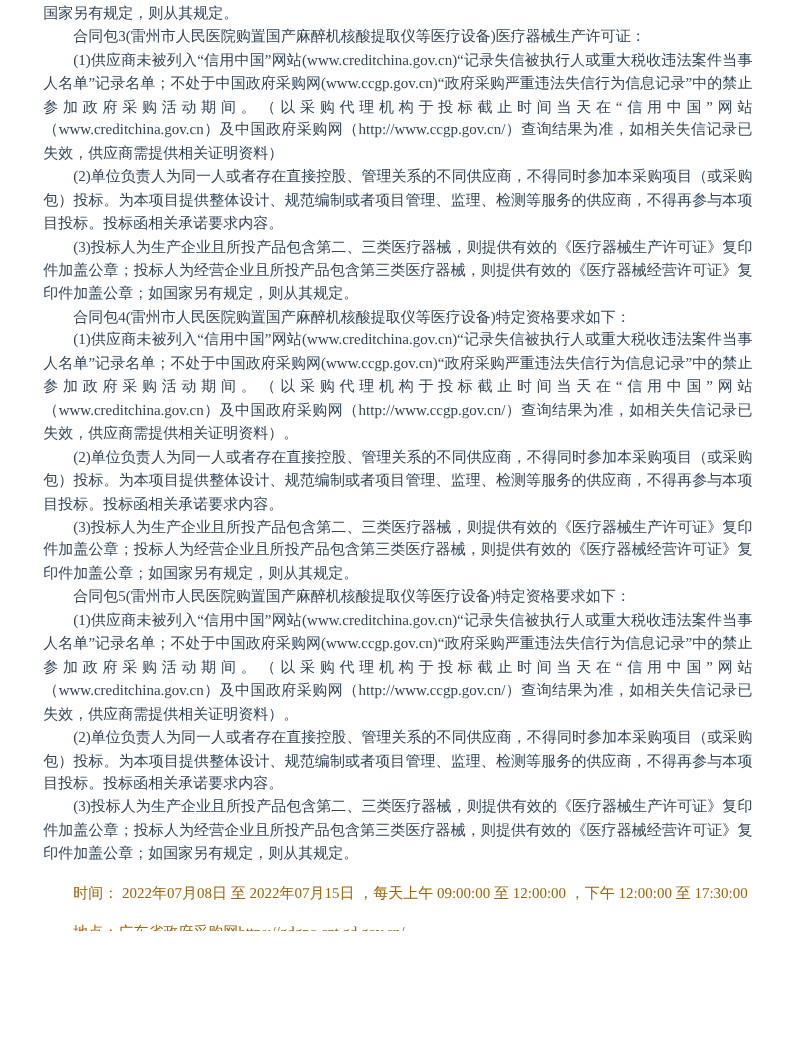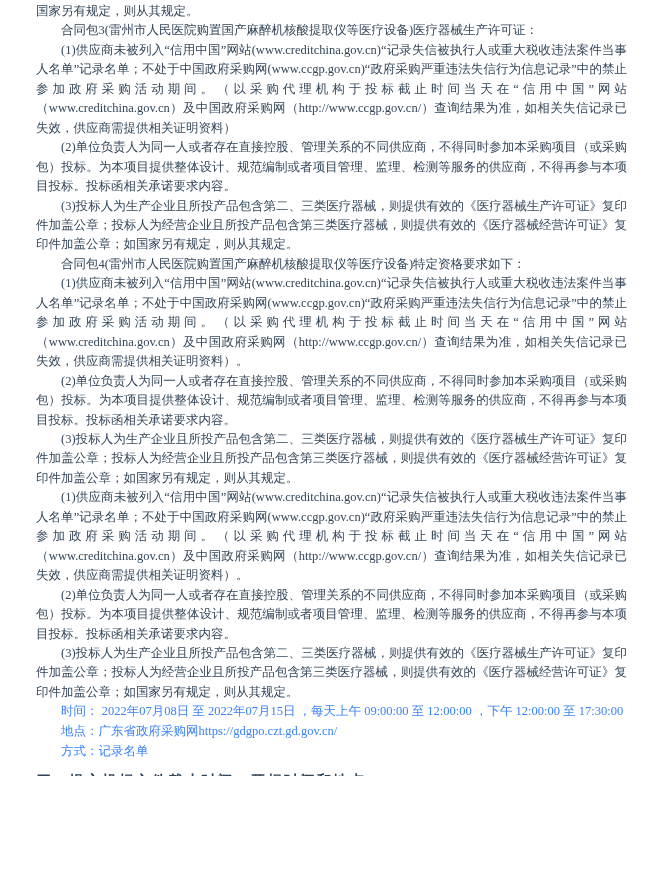--- a/index.html
+++ b/index.html
@@ -19,21 +19,22 @@
     font-size: 12.5px;
     line-height: 19.45px;
     color: #33465a;
   }
   .ind { text-indent: 25px; }
   .j { text-align: justify; }
   .sline {
     font-size: 12.5px;
     line-height: 19.8px;
     white-space: pre;
-    color: #3b82f6;
+    color: #a16207;
+    margin-top: 13px;
   }
   .sline.ind { text-indent: 25px; }
   .section-title {
     font-size: 15px;
     font-weight: 700;
     letter-spacing: 1.5px;
     line-height: 22px;
     margin-top: 8px;
     margin-bottom: 3px;
     color: #2f4457;
@@ -51,20 +52,21 @@
         <p class="clause ind j">(2)单位负责人为同一人或者存在直接控股、管理关系的不同供应商，不得同时参加本采购项目（或采购包）投标。为本项目提供整体设计、规范编制或者项目管理、监理、检测等服务的供应商，不得再参与本项目投标。投标函相关承诺要求内容。</p>
         <p class="clause ind j">(3)投标人为生产企业且所投产品包含第二、三类医疗器械，则提供有效的《医疗器械生产许可证》复印件加盖公章；投标人为经营企业且所投产品包含第三类医疗器械，则提供有效的《医疗器械经营许可证》复印件加盖公章；如国家另有规定，则从其规定。</p>
       </div>
       <div>
         <p class="clause ind">合同包4(雷州市人民医院购置国产麻醉机核酸提取仪等医疗设备)特定资格要求如下：</p>
         <p class="clause ind j">(1)供应商未被列入“信用中国”网站(www.creditchina.gov.cn)“记录失信被执行人或重大税收违法案件当事人名单”记录名单；不处于中国政府采购网(www.ccgp.gov.cn)“政府采购严重违法失信行为信息记录”中的禁止参加政府采购活动期间。（以采购代理机构于投标截止时间当天在“信用中国”网站（www.creditchina.gov.cn）及中国政府采购网（http://www.ccgp.gov.cn/）查询结果为准，如相关失信记录已失效，供应商需提供相关证明资料）。</p>
         <p class="clause ind j">(2)单位负责人为同一人或者存在直接控股、管理关系的不同供应商，不得同时参加本采购项目（或采购包）投标。为本项目提供整体设计、规范编制或者项目管理、监理、检测等服务的供应商，不得再参与本项目投标。投标函相关承诺要求内容。</p>
         <p class="clause ind j">(3)投标人为生产企业且所投产品包含第二、三类医疗器械，则提供有效的《医疗器械生产许可证》复印件加盖公章；投标人为经营企业且所投产品包含第三类医疗器械，则提供有效的《医疗器械经营许可证》复印件加盖公章；如国家另有规定，则从其规定。</p>
       </div>
       <div>
+        <p class="clause ind">合同包5(雷州市人民医院购置国产麻醉机核酸提取仪等医疗设备)特定资格要求如下：</p>
         <p class="clause ind j">(1)供应商未被列入“信用中国”网站(www.creditchina.gov.cn)“记录失信被执行人或重大税收违法案件当事人名单”记录名单；不处于中国政府采购网(www.ccgp.gov.cn)“政府采购严重违法失信行为信息记录”中的禁止参加政府采购活动期间。（以采购代理机构于投标截止时间当天在“信用中国”网站（www.creditchina.gov.cn）及中国政府采购网（http://www.ccgp.gov.cn/）查询结果为准，如相关失信记录已失效，供应商需提供相关证明资料）。</p>
         <p class="clause ind j">(2)单位负责人为同一人或者存在直接控股、管理关系的不同供应商，不得同时参加本采购项目（或采购包）投标。为本项目提供整体设计、规范编制或者项目管理、监理、检测等服务的供应商，不得再参与本项目投标。投标函相关承诺要求内容。</p>
         <p class="clause ind j">(3)投标人为生产企业且所投产品包含第二、三类医疗器械，则提供有效的《医疗器械生产许可证》复印件加盖公章；投标人为经营企业且所投产品包含第三类医疗器械，则提供有效的《医疗器械经营许可证》复印件加盖公章；如国家另有规定，则从其规定。</p>
       </div>
     </div>
   <div id="sections">
       <p class="sline ind">时间： 2022年07月08日 至 2022年07月15日 ，每天上午 09:00:00 至 12:00:00 ，下午 12:00:00 至 17:30:00</p>
       <p class="sline ind">地点：广东省政府采购网https://gdgpo.czt.gd.gov.cn/</p>
       <p class="sline ind">方式：记录名单</p>
       <p class="section-title">四、提交投标文件截止时间、开标时间和地点</p>

